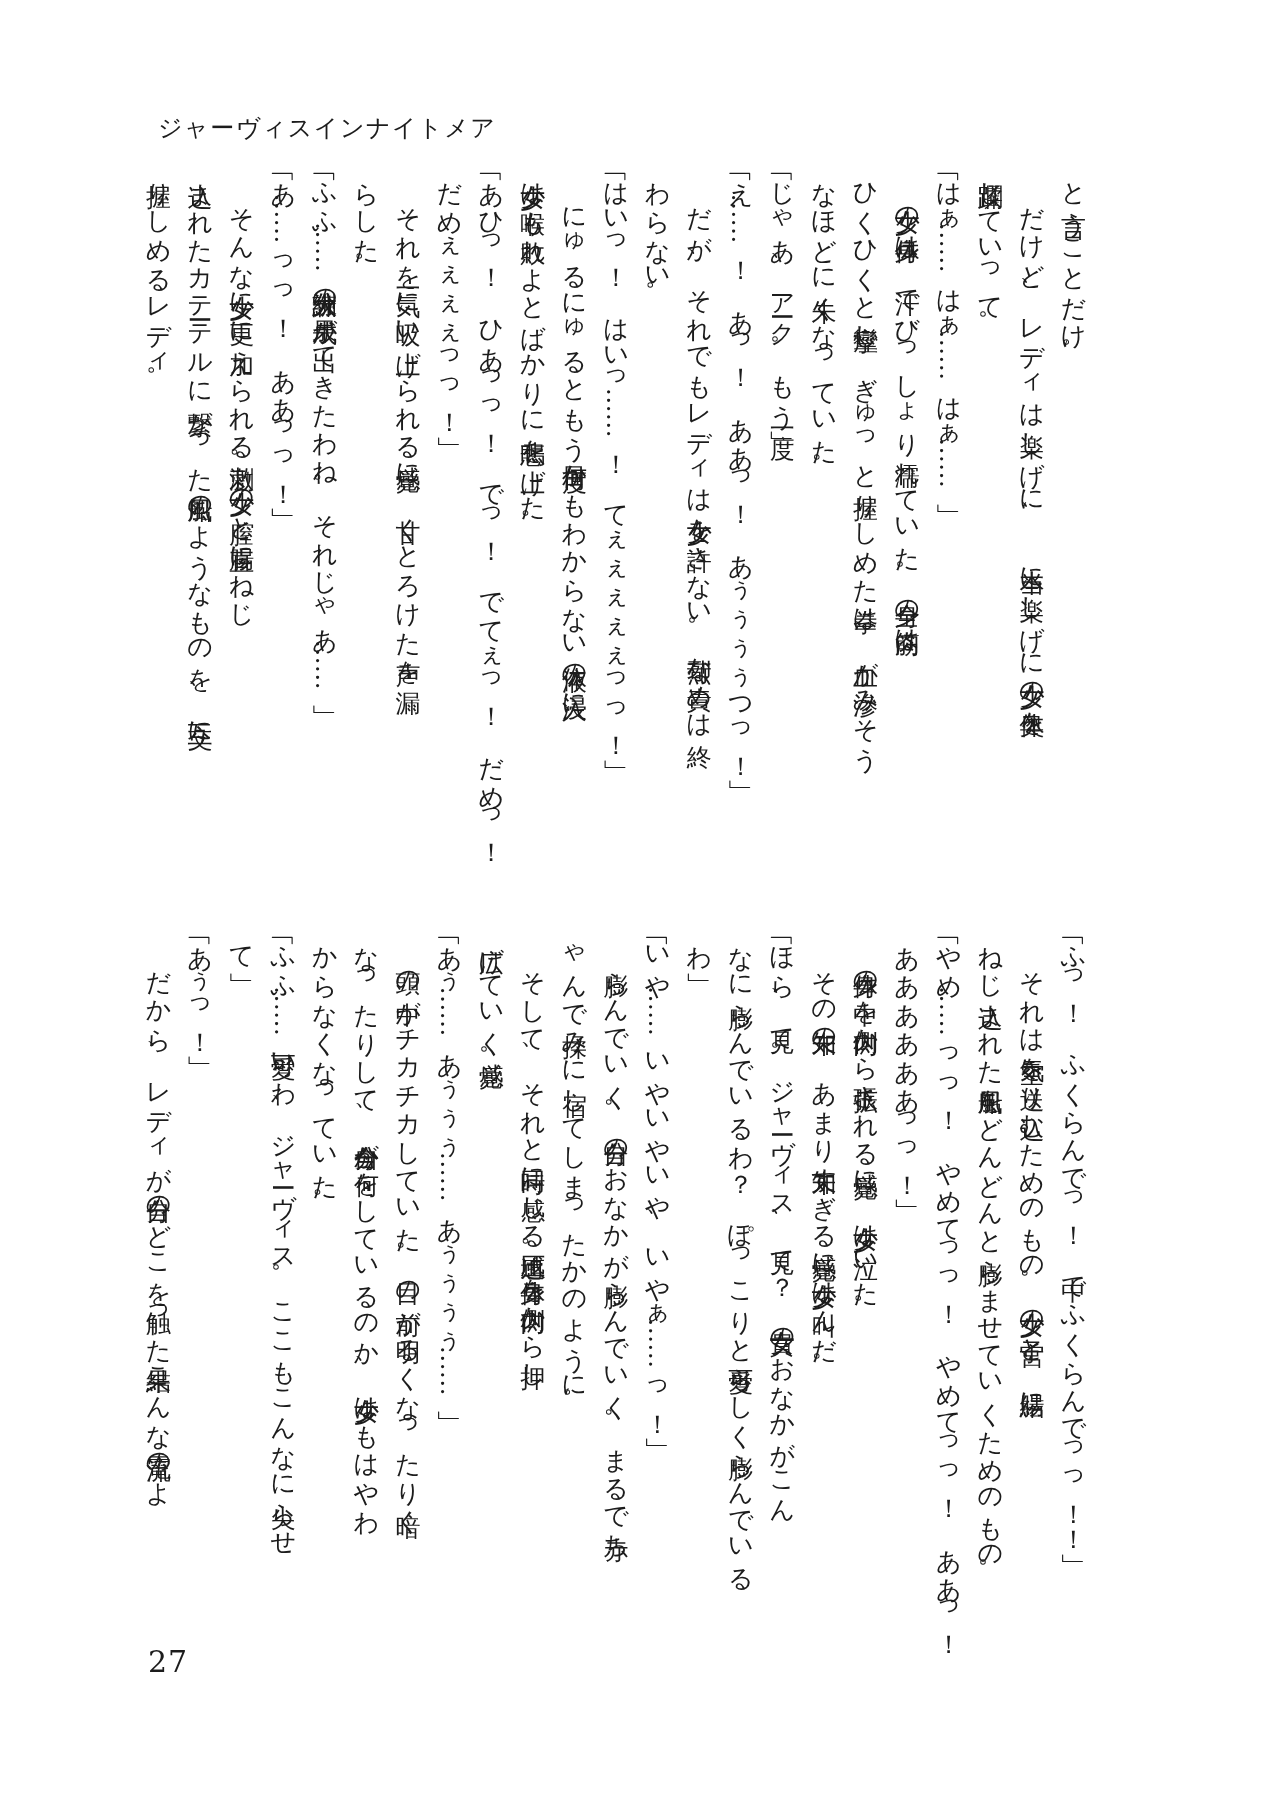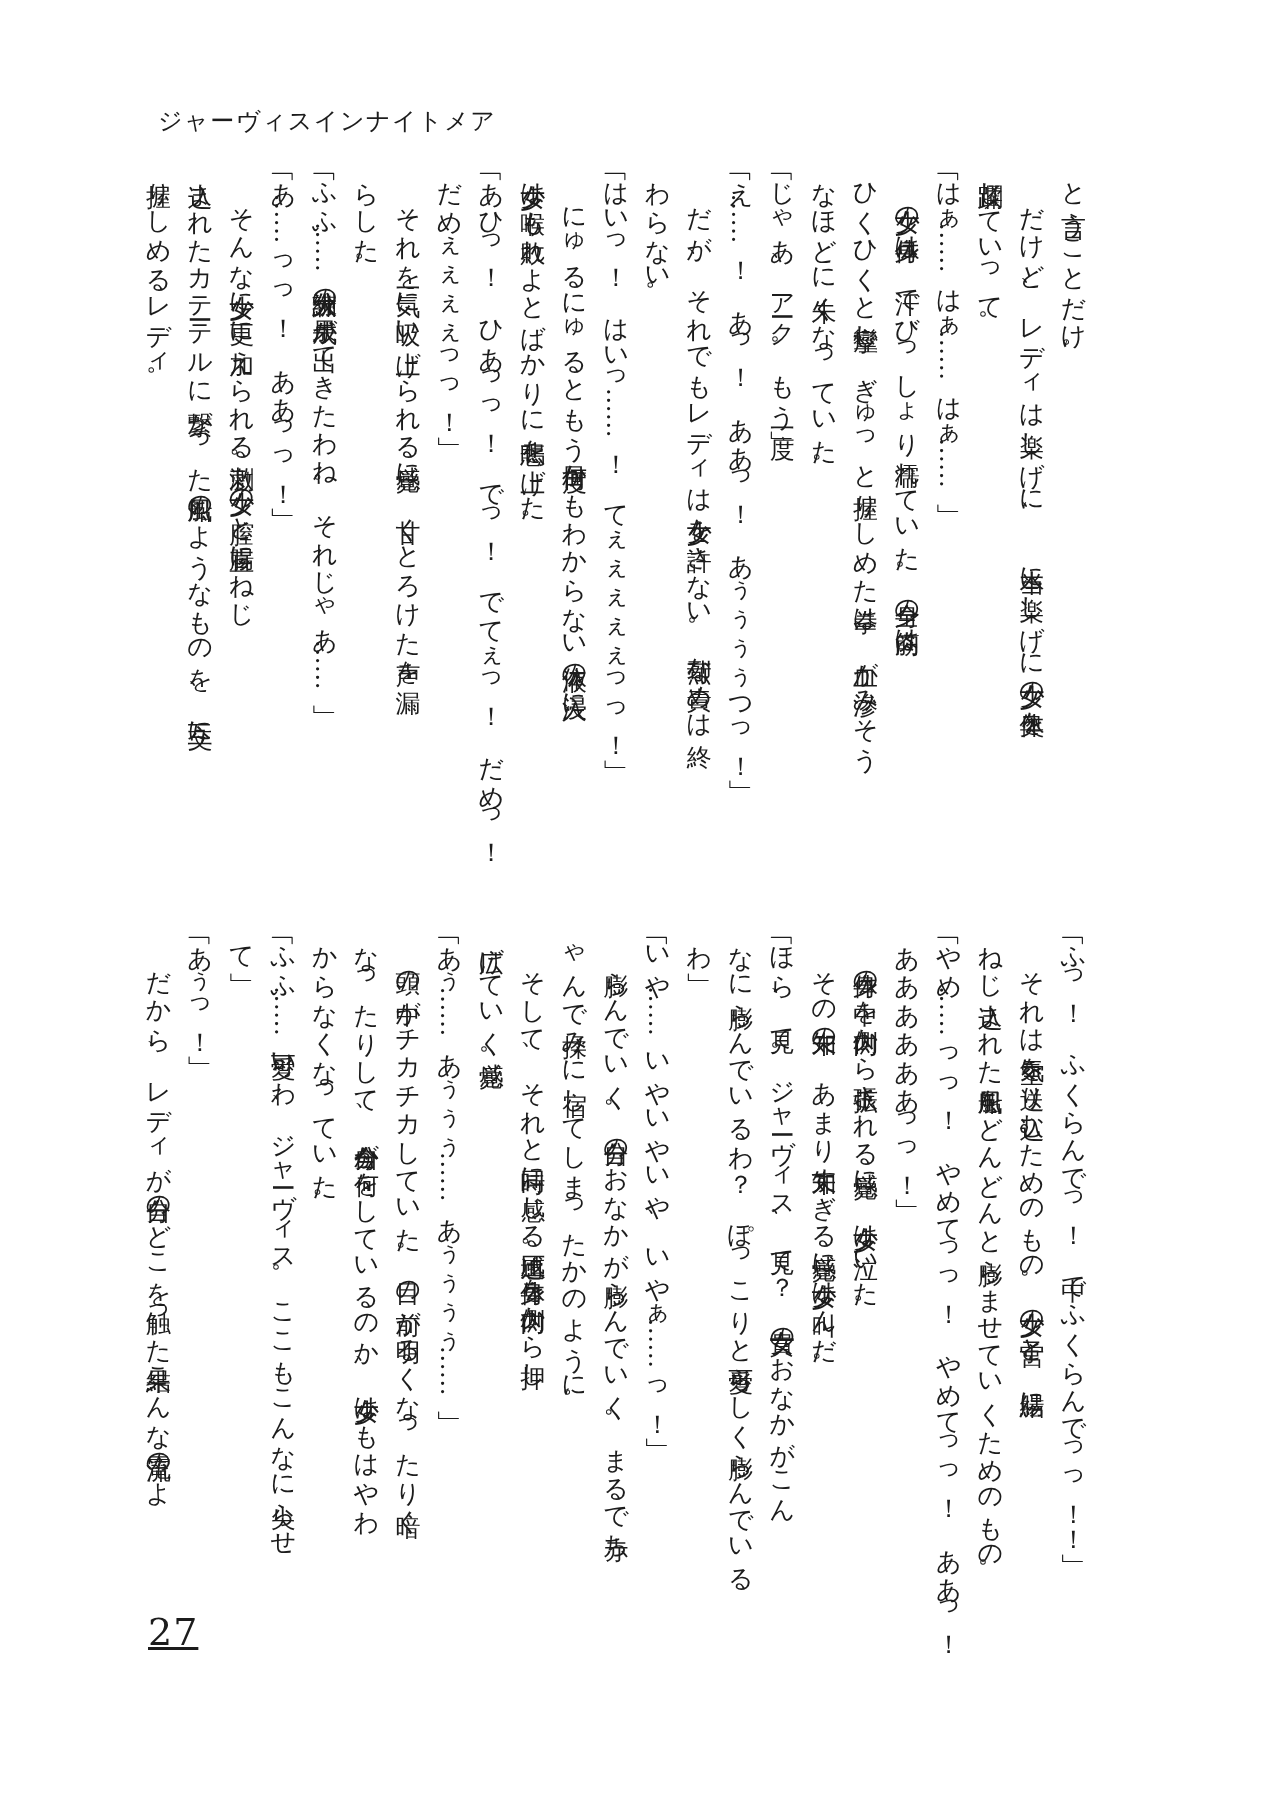--- a/index.html
+++ b/index.html
@@ -11,21 +11,21 @@
   }
   body {
     position: relative;
     background: #ffffff;
     color: #1c1c1c;
     font-family: "DejaVu Serif", "Liberation Serif", serif;
   }
   .running-title {
     position: absolute;
     left: 158px;
-    top: 105px;
+    top: 112px;
     font-size: 24px;
     letter-spacing: 1.5px;
     white-space: nowrap;
   }
   .vblock {
     position: absolute;
     writing-mode: vertical-rl;
     text-orientation: mixed;
     font-size: 25px;
     line-height: 41.6px;
@@ -40,24 +40,23 @@
     text-indent: 0;
   }
   .vblock p.indent {
     text-indent: 25px;
   }
   #upper-block { top: 165px; }
   #lower-block { top: 929px; }
   .page-number {
     position: absolute;
     left: 148px;
-    top: 1610px;
-    font-size: 38px;
+    top: 1644px;
+    font-size: 30px;
     letter-spacing: 1px;
-    text-decoration: underline;
   }
 </style>
 </head>
 <body>
 
 <div class="running-title">ジャーヴィスインナイトメア</div>
 
 <div id="upper-block" class="vblock">
     <p>と言うことだけ。</p>
     <p class="indent">だけど、レディは楽しげに、　本当に楽しげに少女の体奥を</p>

